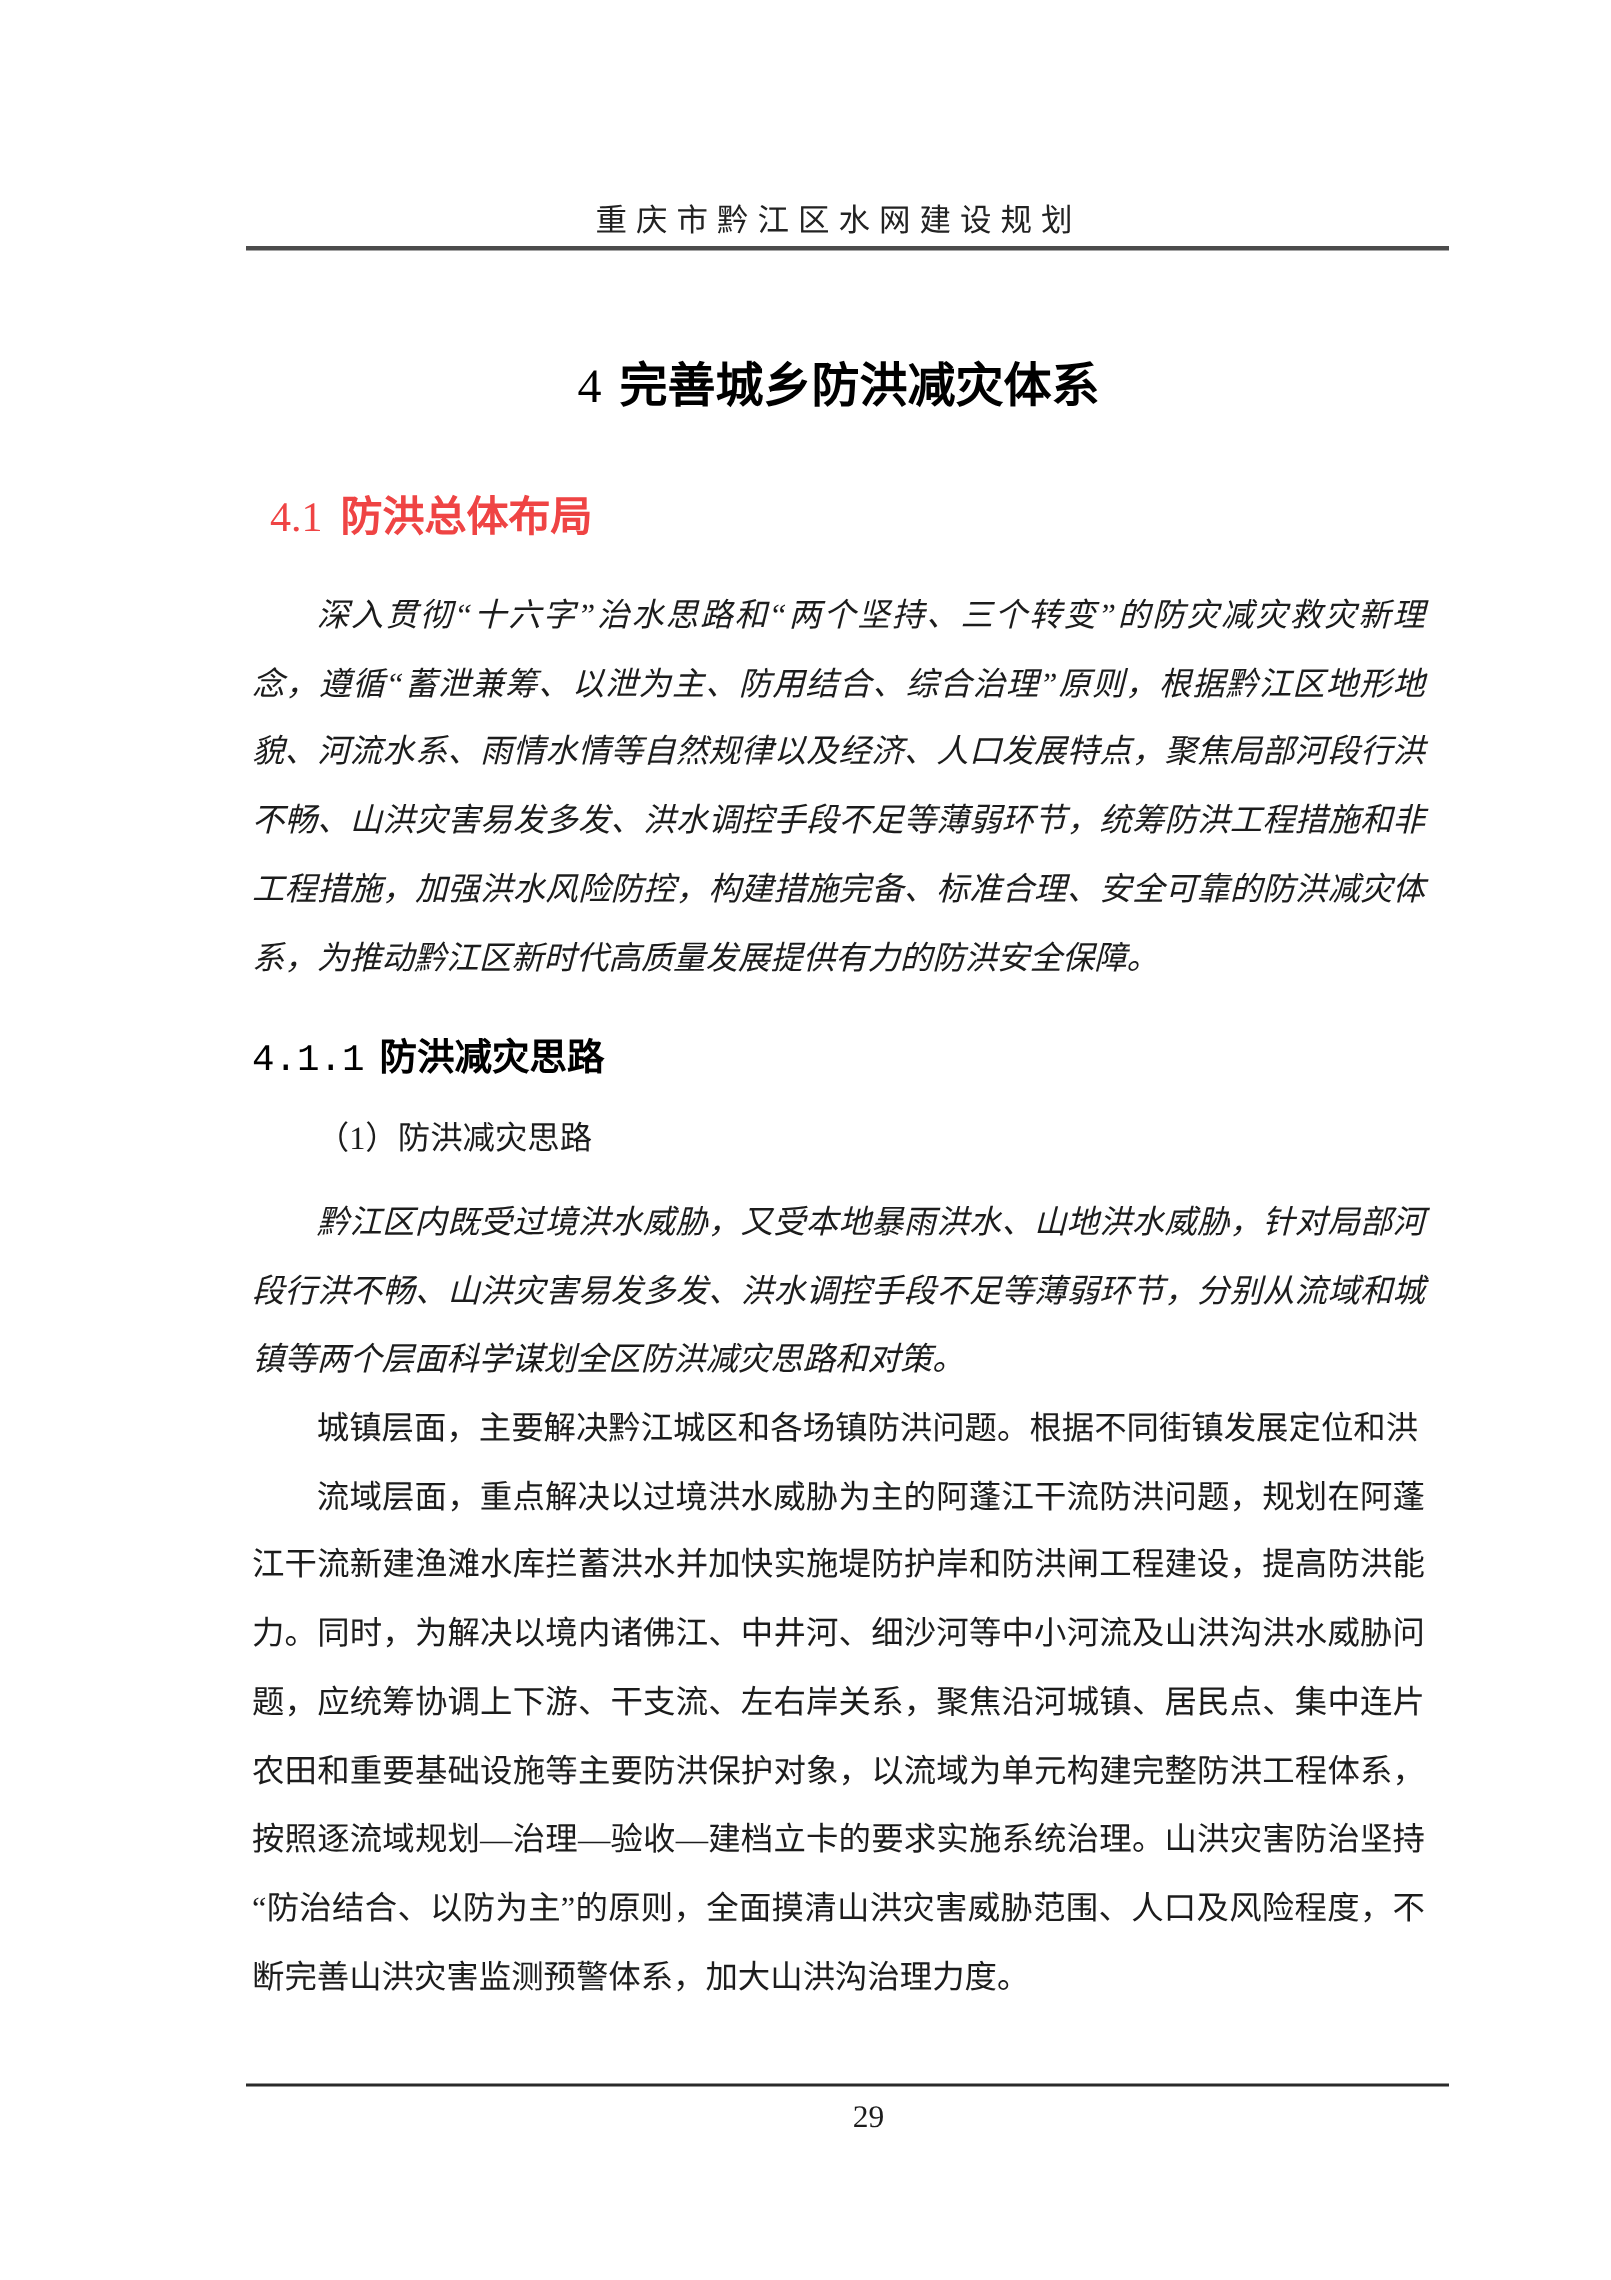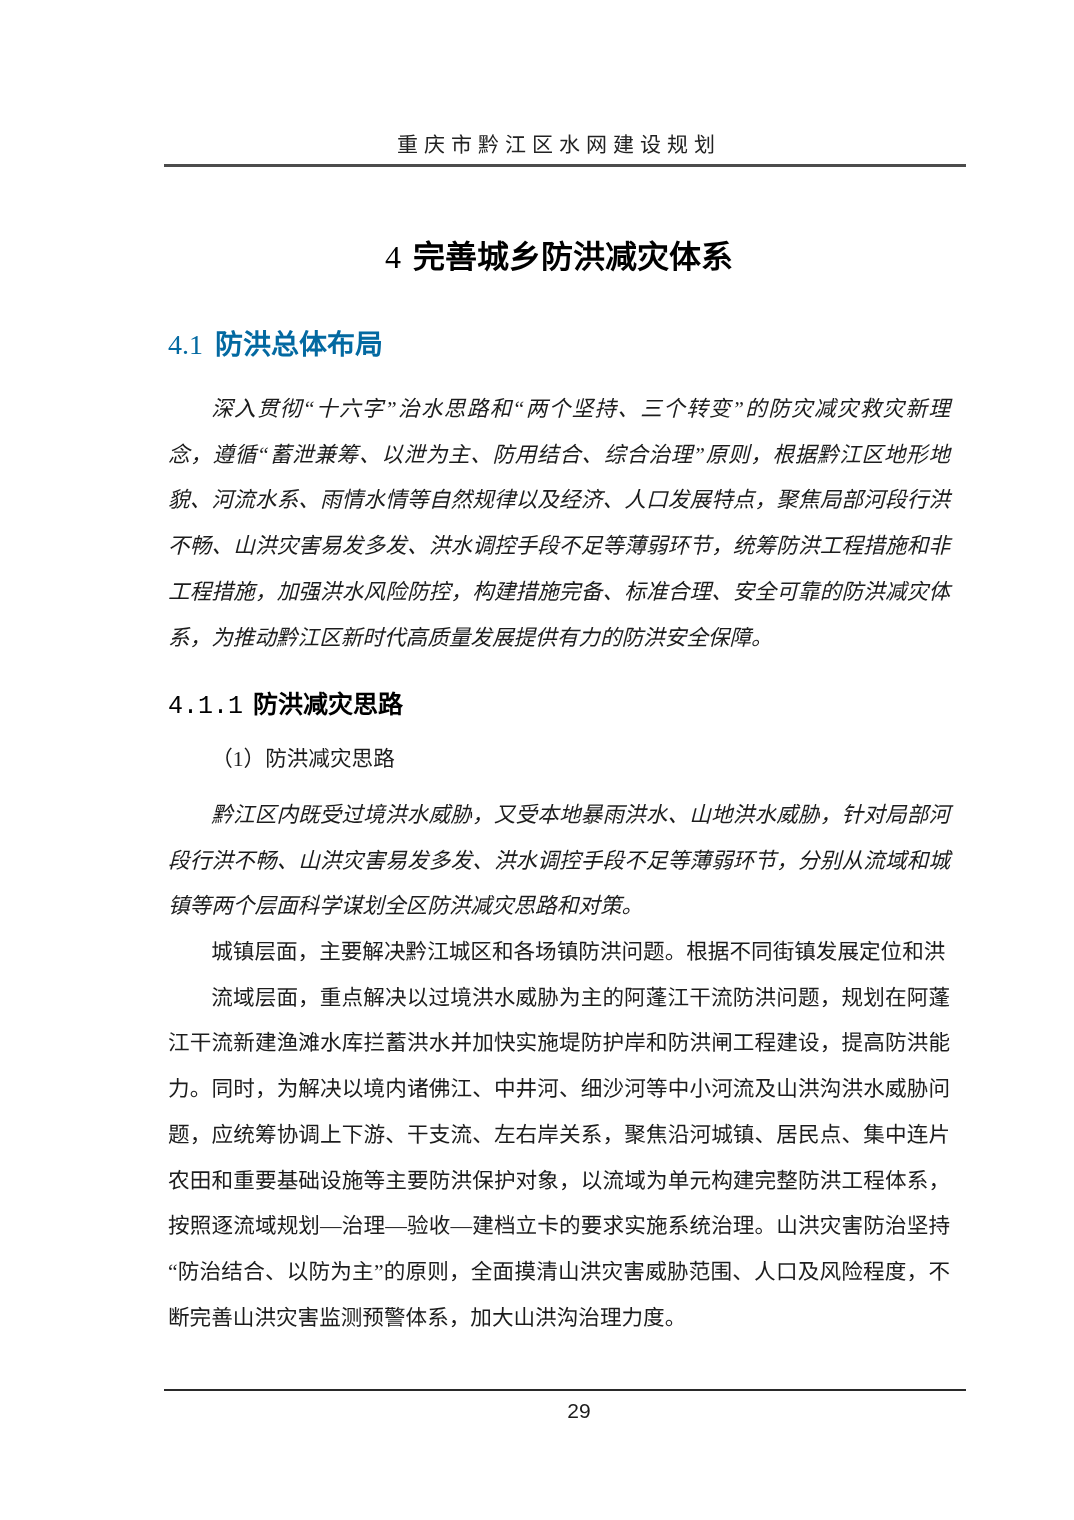--- a/index.html
+++ b/index.html
@@ -16,21 +16,21 @@
     font-family: "Liberation Serif", "DejaVu Serif", serif;
     overflow: hidden;
   }
   
   .doc-header-title {
     position: absolute;
     top: 134px;
     left: 168px;
     width: 782px;
     text-align: center;
-    font-family: Liberation Mono, monospace;
+    font-family: Liberation Serif, serif;
     font-size: 21px;
     line-height: 26px;
     letter-spacing: 6px;
     color: #222222;
     white-space: nowrap;
   }
   .doc-header-rule {
     position: absolute;
     top: 164px;
     left: 164px;
@@ -60,22 +60,23 @@
     font-family: "Liberation Serif", "DejaVu Serif", serif;
     font-weight: normal;
     margin-right: 12px;
   }
   h2.section-heading {
     margin-top: 43px;
     font-family: "Liberation Sans", "DejaVu Sans", sans-serif;
     font-weight: bold;
     font-size: 28px;
     line-height: 40px;
-    color: #0369a1;
+    color: #ef4444;
     white-space: nowrap;
+    margin-left: 12px;
   }
   h2.section-heading .hnum {
     font-family: "Liberation Serif", "DejaVu Serif", serif;
     font-weight: normal;
     margin-right: 12px;
   }
   h3.subsection-heading {
     margin-top: 26px;
     font-family: "Liberation Sans", "DejaVu Sans", sans-serif;
     font-weight: bold;
@@ -110,21 +111,21 @@
     height: 2px;
     background: #2a2a2a;
   }
   .page-number {
     position: absolute;
     top: 1399px;
     left: 168px;
     width: 782px;
     text-align: center;
     text-indent: 40px;
-    font-family: Liberation Sans, sans-serif;
+    font-family: Liberation Serif, serif;
     font-size: 21px;
     line-height: 24px;
     color: #1c1c1c;
   }
 </style>
 </head>
 <body>
 
 <div class="page">
 

